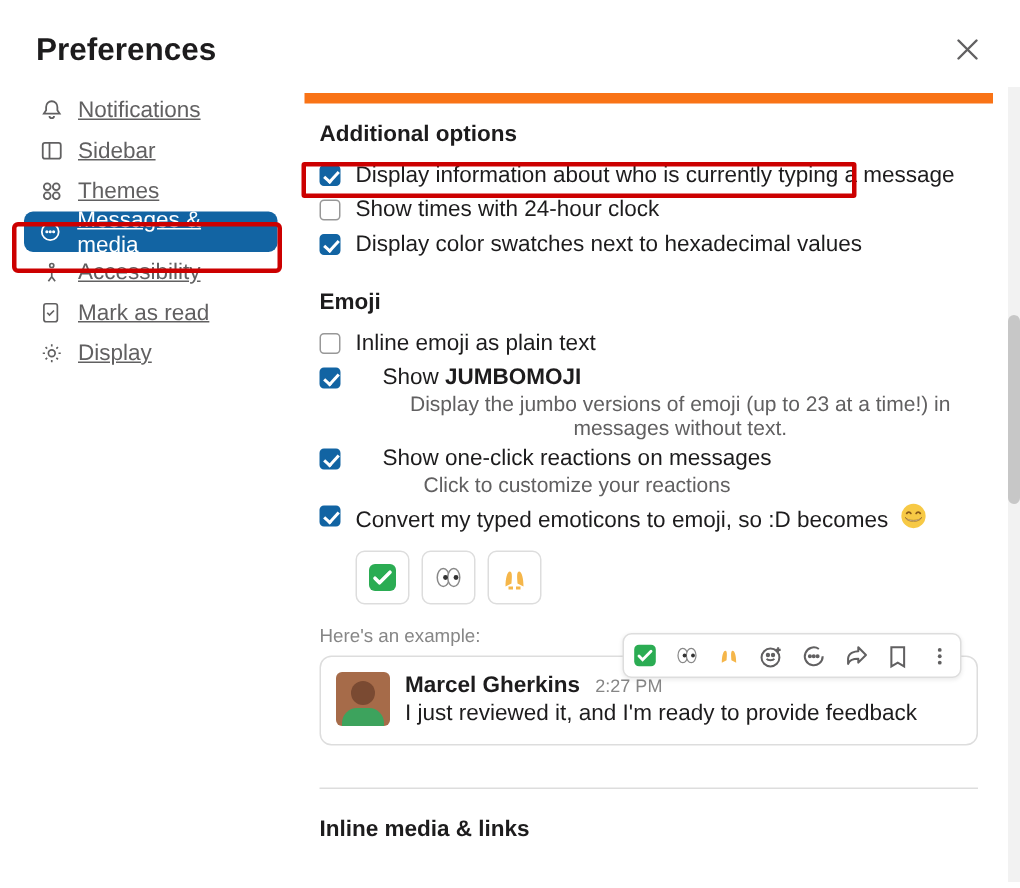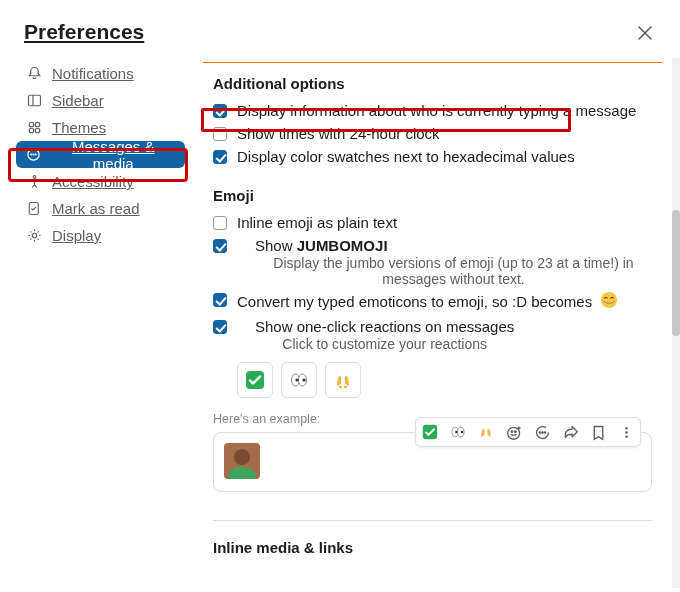--- a/index.html
+++ b/index.html
@@ -9,24 +9,23 @@
     font-size: 15px;
     color: #1d1c1d;
     background: #fff;
     width: 680px;
     height: 592px;
     overflow: hidden;
     position: relative;
   }
   .header {
     display: flex;
-    align-items: flex-start;
+    align-items: flex-end;
     justify-content: space-between;
     padding: 20px 22px 10px 24px;
-    text-decoration: underline;
   }
   .header h1 {
     font-size: 21px;
     font-weight: 800;
     margin: 0;
   }
   .close-btn {
     width: 26px;
     height: 26px;
     display: flex;
@@ -54,21 +53,20 @@
     color: #616061;
     border-radius: 6px;
     cursor: pointer;
     margin: 0 8px 0 4px;
     font-size: 15px;
     text-decoration: underline;
   }
   .sidebar-item.active {
     background: #1264a3;
     color: #fff;
-    text-align: center;
   }
   .sidebar-item .icon {
     width: 16px;
     display: inline-flex;
     justify-content: center;
   }
   .sidebar-item.active .icon svg { stroke: #fff; }
   .highlight-frame-1 {
     position: absolute;
     left: 8px;
@@ -92,21 +90,21 @@
     z-index: 10;
   }
   .main {
     flex: 1;
     padding: 0 18px 0 10px;
     overflow: hidden;
     border-left: none;
   }
   .main-inner {
     padding: 12px 10px 0 10px;
-    border-top: 1px solid #f97316;
+    border-top: 7px solid #f97316;
     margin-top: 6px;
   }
   .section-title {
     font-size: 15px;
     font-weight: 700;
     margin: 0 0 10px 0;
   }
   .opt-row {
     display: flex;
     align-items: flex-start;
@@ -354,41 +352,41 @@
     </div>
     <div class="opt-row with-sub">
       <div class="chk checked"></div>
       <div class="opt-col">
         <div class="opt-label">
           <span>Show </span><span class="bold">JUMBOMOJI</span>
         </div>
         <div class="opt-sub">Display the jumbo versions of emoji (up to 23 at a time!) in messages without text.</div>
       </div>
     </div>
+    <div class="opt-row with-sub">
+      <div class="chk checked"></div>
+      <div class="opt-col">
+        <div class="opt-label">Show one-click reactions on messages</div>
+        <div class="opt-sub">Click to customize your reactions</div>
+      </div>
+    </div>
     <div class="opt-row">
       <div class="chk checked"></div>
       <div class="opt-label">
         <span>Convert my typed emoticons to emoji, so :D becomes</span>
         <span class="emoji-inline">
           <svg width="18" height="18" viewBox="0 0 20 20">
                 <circle cx="10" cy="10" r="9" fill="#f7c945"></circle>
                 <path d="M4 11c1.5 3 10.5 3 12 0c-1 4-11 4-12 0z" fill="#fff" stroke="#8a5b18" stroke-width="0.5"></path>
                 <path d="M5 8c.6-1.2 2.4-1.2 3 0" stroke="#8a5b18" stroke-width="1.4" fill="none" stroke-linecap="round"></path>
                 <path d="M12 8c.6-1.2 2.4-1.2 3 0" stroke="#8a5b18" stroke-width="1.4" fill="none" stroke-linecap="round"></path>
               </svg>
         </span>
       </div>
     </div>
-    <div class="opt-row with-sub">
-      <div class="chk checked"></div>
-      <div class="opt-col">
-        <div class="opt-label">Show one-click reactions on messages</div>
-        <div class="opt-sub">Click to customize your reactions</div>
-      </div>
-    </div>
 
     <div class="reaction-badges">
       <div class="reaction-pick">
         <svg width="20" height="20" viewBox="0 0 20 20">
               <rect x="1" y="1" width="18" height="18" rx="4" fill="#2bac53"></rect>
               <path d="M5 10.5l3 3 7-7" stroke="#fff" stroke-width="2.4" fill="none" stroke-linecap="round" stroke-linejoin="round"></path>
             </svg>
       </div>
       <div class="reaction-pick">
         <svg width="20" height="20" viewBox="0 0 20 20">
@@ -461,20 +459,27 @@
             </span>
         <span class="tb-ico">
               <svg width="17" height="17" viewBox="0 0 20 20" fill="#616061">
                 <circle cx="10" cy="5" r="1.5"></circle>
                 <circle cx="10" cy="10" r="1.5"></circle>
                 <circle cx="10" cy="15" r="1.5"></circle>
               </svg>
             </span>
       </div>
       <div class="avatar"></div>
+      <div>
+        <div>
+          <span class="msg-name">Marcel Gherkins</span>
+          <span class="msg-time">2:27 PM</span>
+        </div>
+        <div class="msg-text">I just reviewed it, and I'm ready to provide feedback</div>
+      </div>
     </div>
 
     <hr class="sep">
 
     <div class="section-title">Inline media &amp; links</div>
 
     </div>
   </div>
 </div>
 

